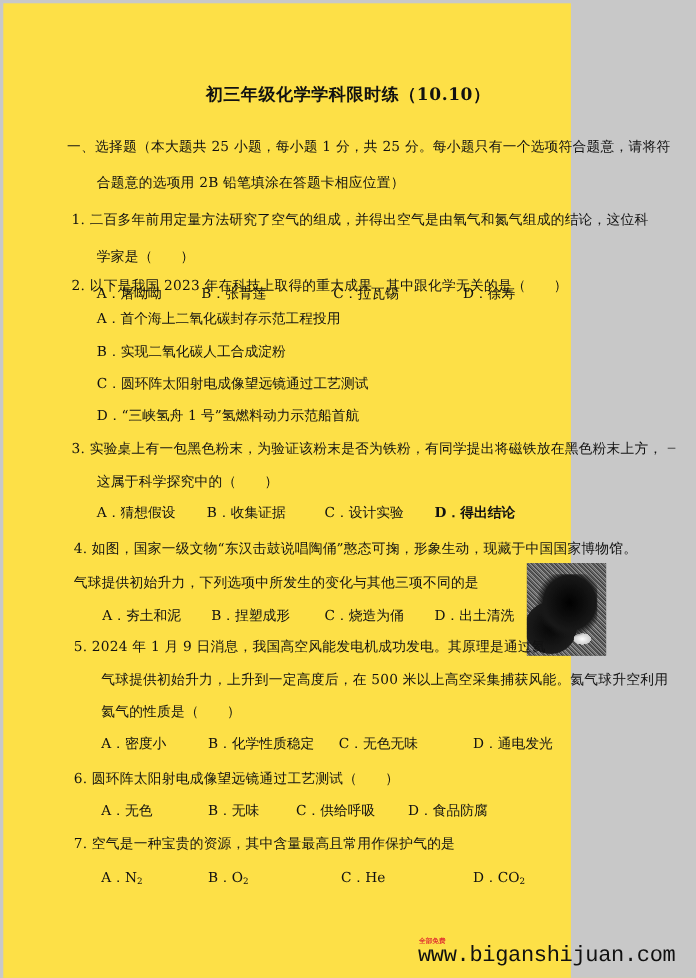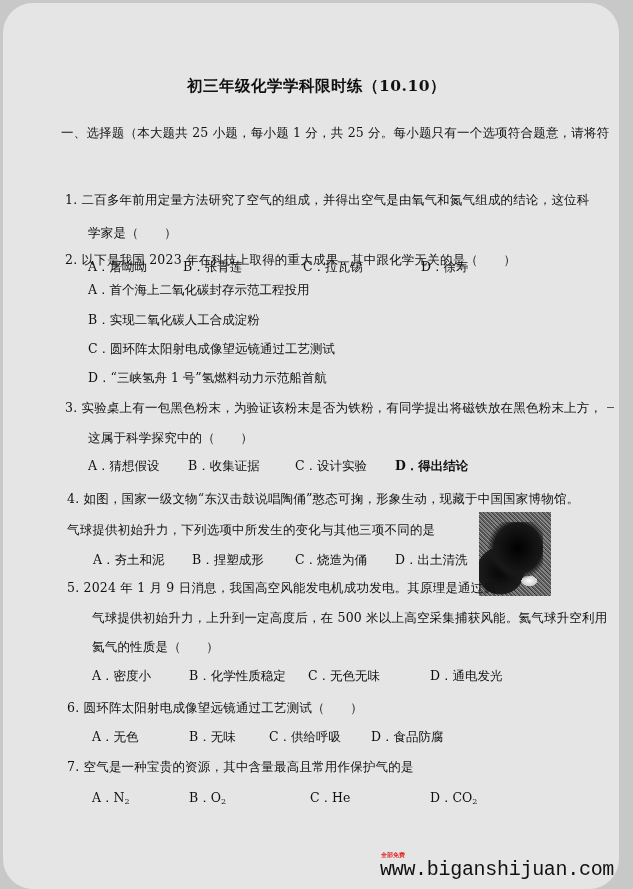--- a/index.html
+++ b/index.html
@@ -7,23 +7,22 @@
     width: 633px; height: 889px;
     background: #c8c8c8;
     position: relative;
     overflow: hidden;
     font-family: "DejaVu Serif", "Liberation Serif", serif;
     color: #111;
   }
   .page {
     position: absolute;
     left: 3px; top: 3px;
-    width: 616px; height: 886px;
-    background: #e5e5e5;
-    border-radius: 30px;
+    width: 516px; height: 886px;
+    background: #fde047;
   }
   .line {
     position: absolute;
     font-size: 12.5px;
     white-space: nowrap;
     line-height: 16px;
     letter-spacing: 0.2px;
   }
   .title {
     position: absolute;
@@ -75,20 +74,21 @@
   }
 </style>
 </head>
 <body>
 
 <div class="page">
 
   <div class="title">初三年级化学学科限时练（10.10）</div>
 
   <div class="line" style="left:58px; top:122px;">一、选择题（本大题共 25 小题，每小题 1 分，共 25 分。每小题只有一个选项符合题意，请将符</div>
+  <div class="line" style="left:85px; top:155px;">合题意的选项用 2B  铅笔填涂在答题卡相应位置）</div>
 
   <div>
     <div class="line" style="left:62px; top:189px;"><span>1.</span> <span>二百多年前用定量方法研究了空气的组成，并得出空气是由氧气和氮气组成的结论，这位科</span></div>
     <div class="line" style="left:85px; top:222px;">学家是（　　）</div>
     <div class="opt" style="left:85px; top:256px;">A．屠呦呦</div>
     <div class="opt" style="left:180px; top:256px;">B．张青莲</div>
     <div class="opt" style="left:300px; top:256px;">C．拉瓦锡</div>
     <div class="opt" style="left:418px; top:256px;">D．徐寿</div>
   </div>
 

